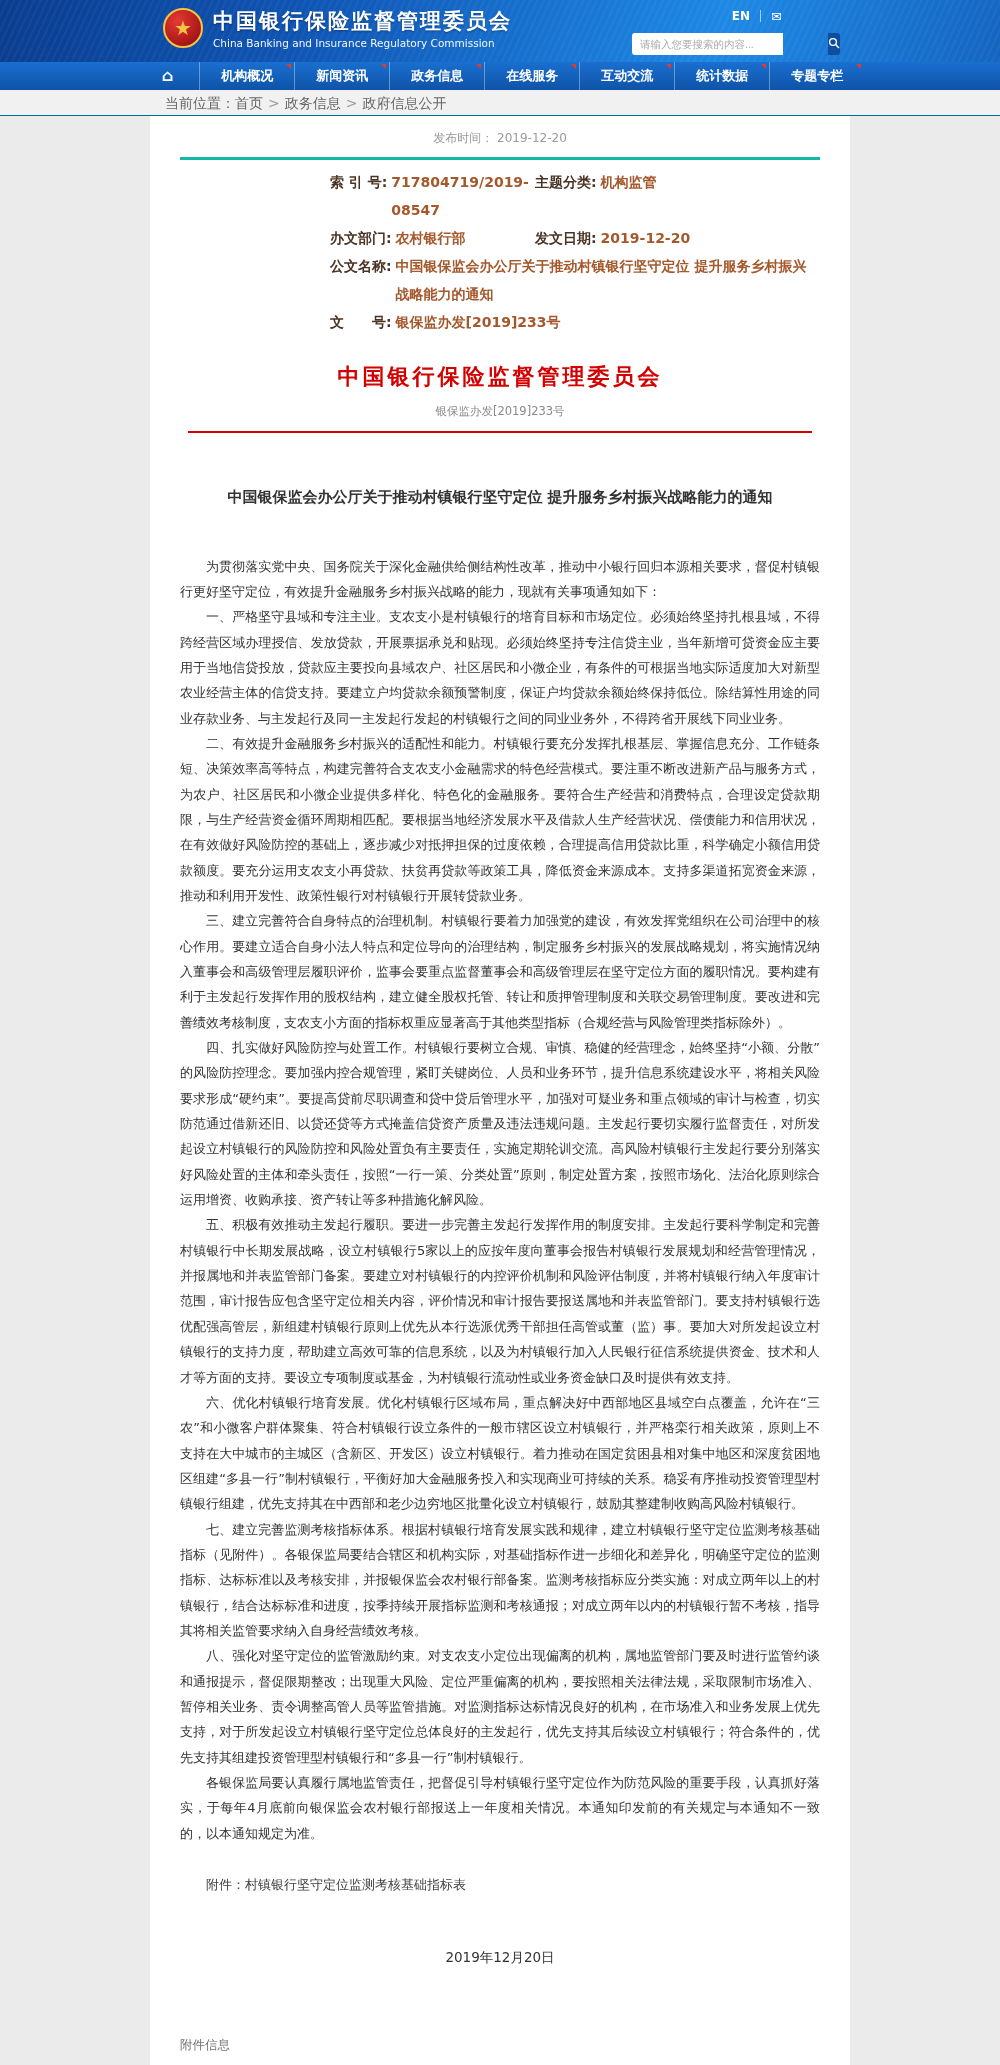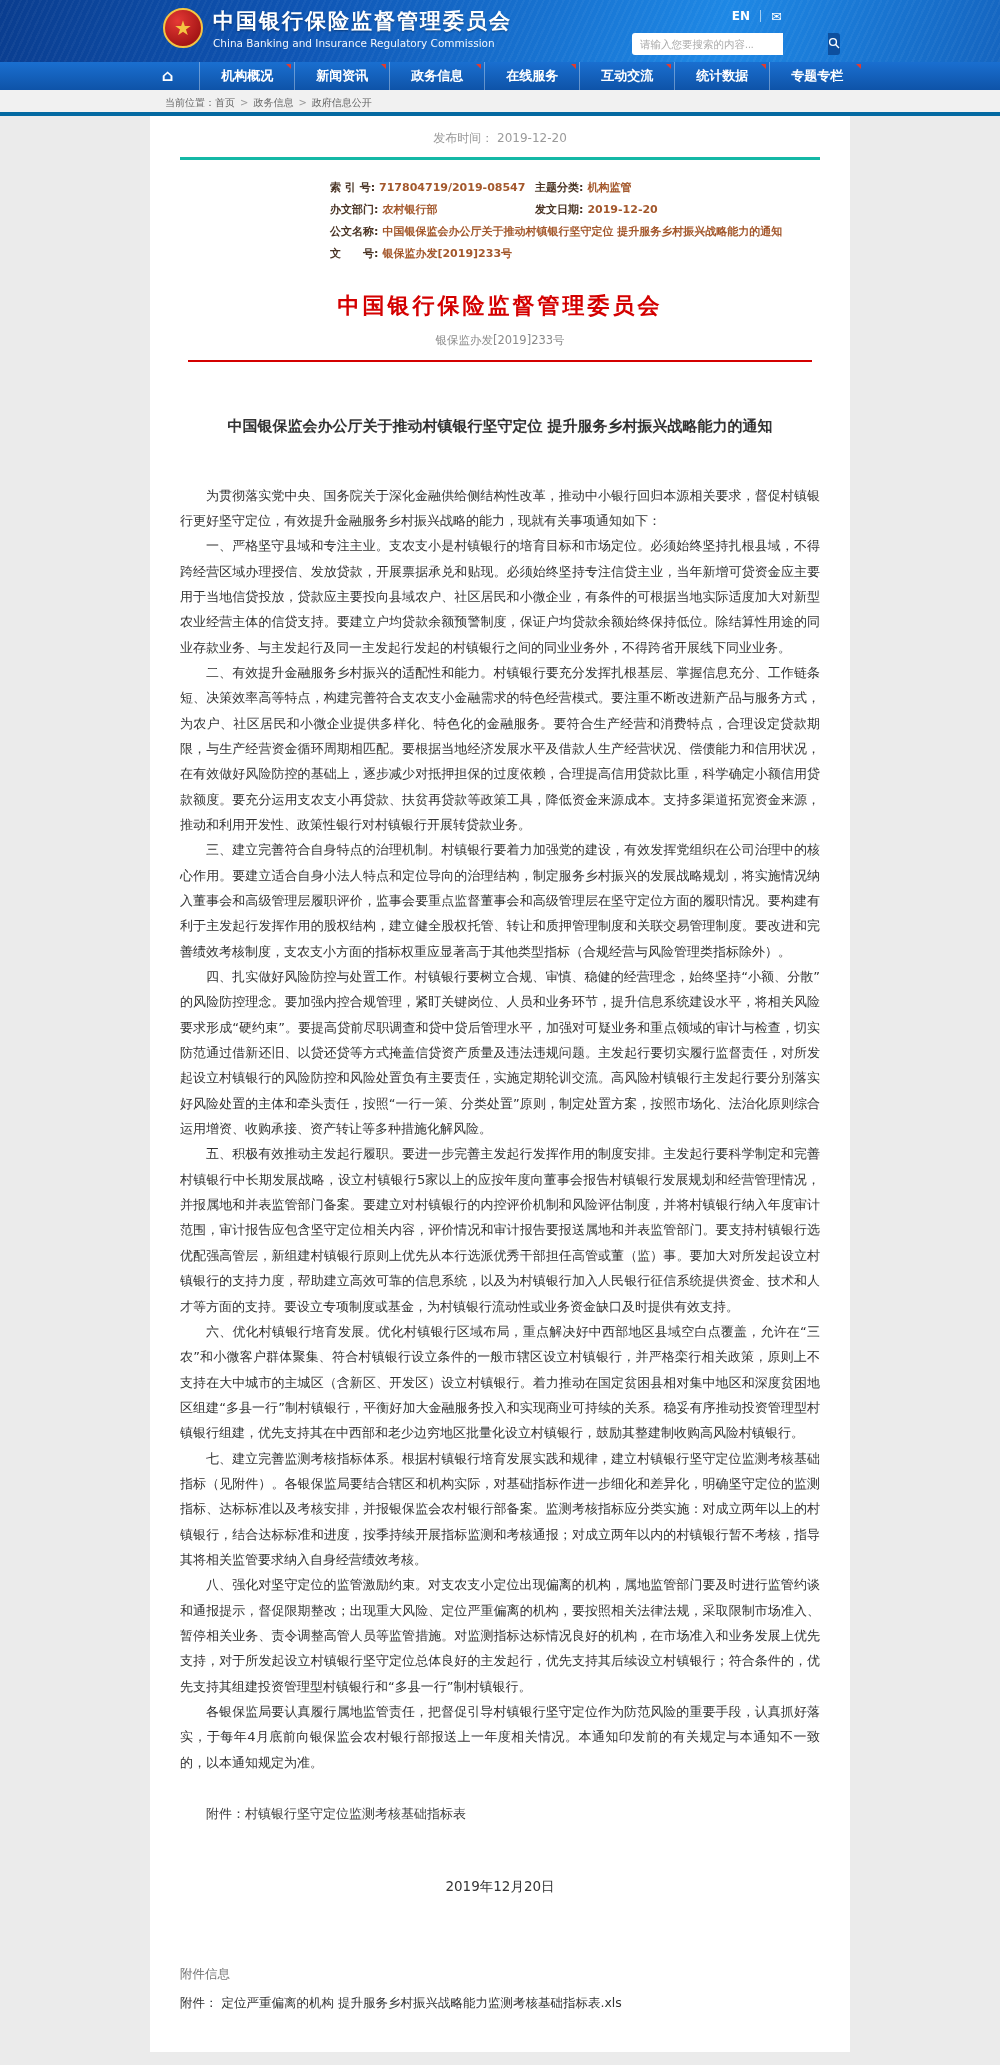--- a/index.html
+++ b/index.html
@@ -53,31 +53,31 @@
     border-right:1px solid rgba(255,255,255,.35);
   }
   .nav-item:last-child{ border-right:none; }
   .nav-home{ padding:0 26px; }
   .home-glyph{ font-size:16px; line-height:1; }
   .corner-badge{ position:absolute; top:2px; right:3px; width:0; height:0;
     border-top:5px solid #e23b2e; border-left:5px solid transparent; }
 
   
   .breadcrumb{
-    height:26px; line-height:26px; background:#f1f1f1; border-bottom:4px solid #0369a1;
-    font-size:10px; color:#666; padding-left:165px;
+    height:26px; line-height:26px; background:#f1f1f1; border-bottom:1px solid #0369a1;
+    font-size:14px; color:#666; padding-left:165px;
   }
   .breadcrumb a{ color:#666; text-decoration:none; cursor:pointer; }
   .crumb-sep{ margin:0 5px; color:#999; }
 
   
   .content-card{ width:700px; margin:0 auto; background:#fff; padding:0 30px 40px; }
   .pub-time{ text-align:center; color:#9a9a9a; font-size:12px; padding:14px 0 10px; border-bottom:3px solid #14b8a6; }
 
-  .meta{ margin:17px 0 0 150px; font-size:11px; line-height:2.0; }
+  .meta{ margin:8px 0 0 150px; font-size:14px; line-height:2.0; }
   .meta-row{ display:flex; }
   .meta-cell{ display:flex; }
   .meta-cell.first{ width:205px; }
   .meta-label{ color:#4a3425; font-weight:bold; white-space:pre; }
   .meta-value{ color:#a4582c; font-weight:bold; margin-left:4px; }
 
   .letterhead{ margin-top:26px; text-align:center; color:#d40000; font-size:22px; font-weight:bold; letter-spacing:3px; }
   .doc-num{ text-align:center; color:#8a8a8a; font-size:11.5px; margin-top:12px; }
   .red-line{ height:2px; background:#d40000; margin:12px 8px 0; }
 

